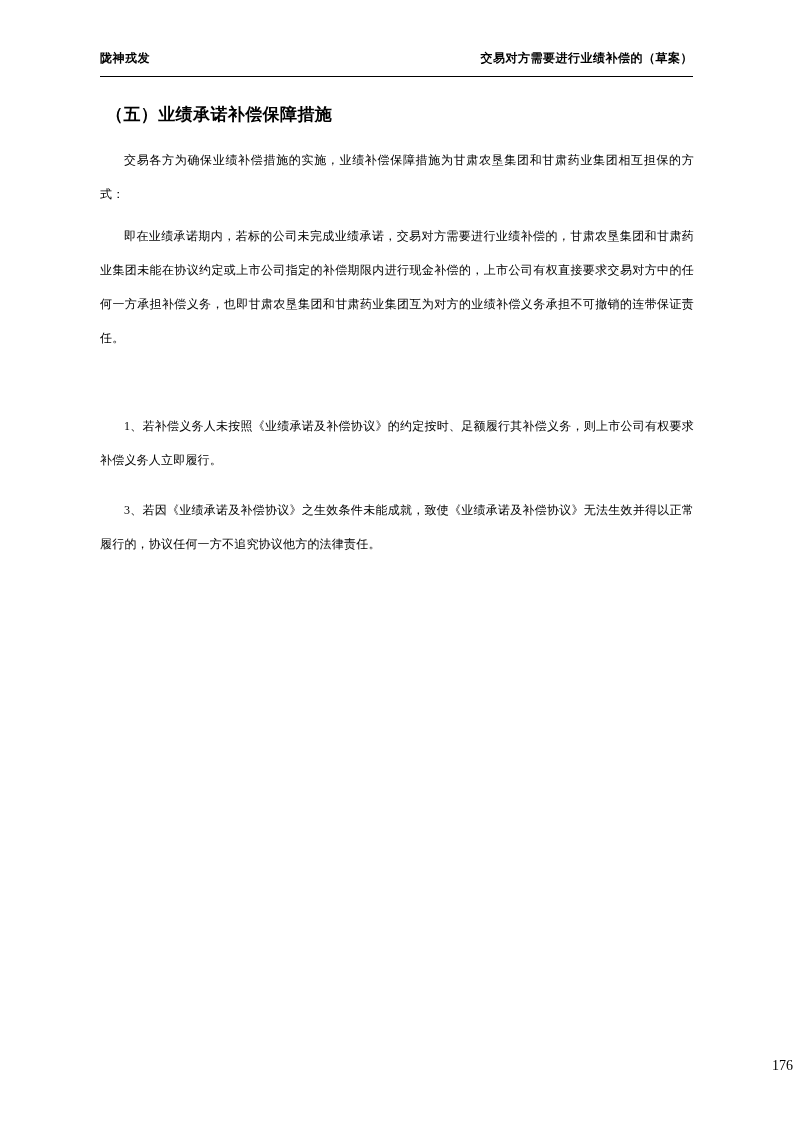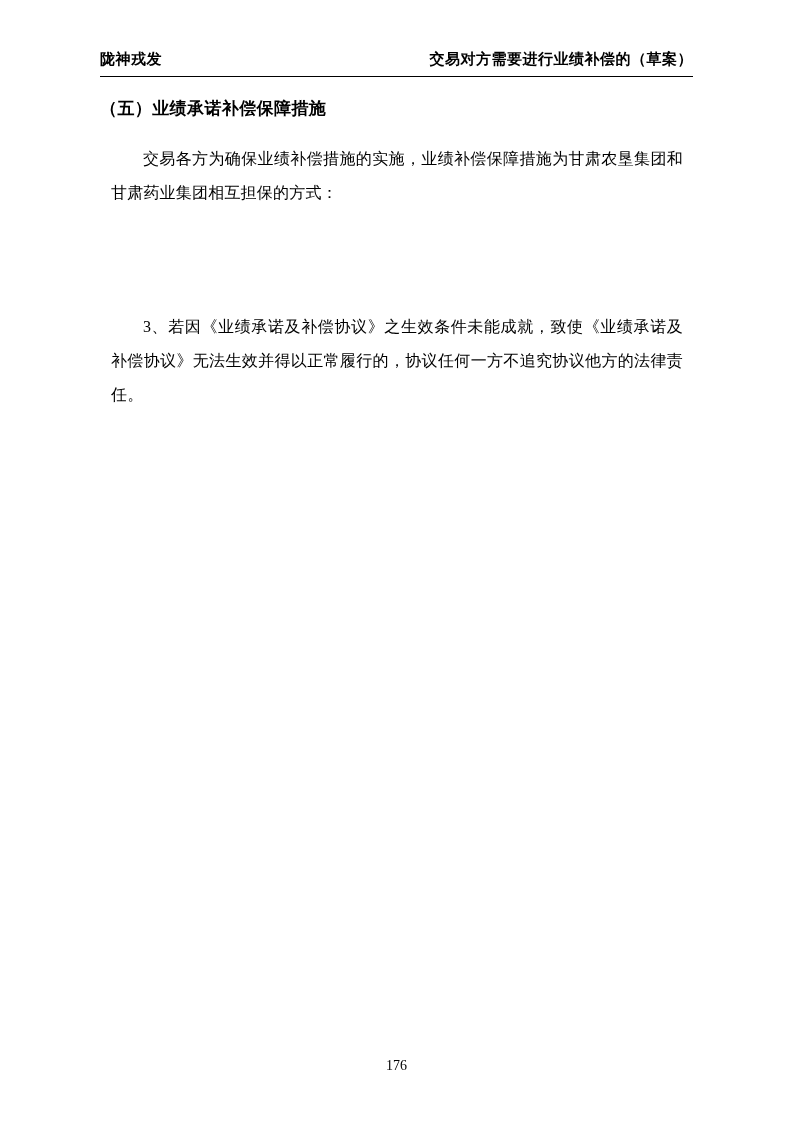--- a/index.html
+++ b/index.html
@@ -18,92 +18,94 @@
     overflow: hidden;
   }
   .header {
     position: absolute;
     top: 50px;
     left: 100px;
     right: 100px;
     display: flex;
     justify-content: space-between;
     align-items: flex-start;
-    font-size: 15px;
+    font-size: 12px;
     font-weight: bold;
     letter-spacing: 0.5px;
   }
   .header-rule {
     position: absolute;
     top: 76px;
     left: 100px;
     right: 100px;
     border-bottom: 1px solid #000;
   }
   .content {
     position: absolute;
     top: 95px;
     left: 100px;
     right: 99px;
     bottom: 90px;
   }
   h2.section {
     font-size: 17px;
     font-weight: bold;
-    margin: 0;
+    margin: 6px;
     padding: 0;
     letter-spacing: 0.4px;
     line-height: 1.6;
   }
   .sp-before-h { height: 14px; }
   .sp-after-h { height: 9px; }
   p.para {
-    font-size: 16px;
+    font-size: 12px;
     line-height: 34px;
-    margin: 11px;
+    margin: 0;
     padding: 0;
     text-indent: 2em;
     text-align: justify;
     text-justify: inter-ideograph;
     letter-spacing: 0.2px;
   }
   .gap { height: 8px; }
   .footer {
     position: absolute;
     bottom: 48px;
     left: 0;
     right: 0;
-    text-align: center;
+    text-align: right;
     font-size: 14px;
   }
 </style>
 </head>
 <body>
 
 <div class="page">
 
   <div class="header">
     <span>陇神戎发</span>
     <span>交易对方需要进行业绩补偿的（草案）</span>
   </div>
   <div class="header-rule"></div>
 
   <div class="content">
 
     <h2 class="section">（五）业绩承诺补偿保障措施</h2>
     <div class="sp-after-h"></div>
     <p class="para">交易各方为确保业绩补偿措施的实施，业绩补偿保障措施为甘肃农垦集团和甘肃药业集团相互担保的方式：</p>
     <div class="gap"></div>
+    <p class="para">即在业绩承诺期内，若标的公司未完成业绩承诺，交易对方需要进行业绩补偿的，甘肃农垦集团和甘肃药业集团未能在协议约定或上市公司指定的补偿期限内进行现金补偿的，上市公司有权直接要求交易对方中的任何一方承担补偿义务，也即甘肃农垦集团和甘肃药业集团互为对方的业绩补偿义务承担不可撤销的连带保证责任。</p>
 
     <div class="sp-before-h"></div>
     <div class="sp-after-h"></div>
     <div class="gap"></div>
 
     <div class="sp-before-h"></div>
     <div class="sp-after-h"></div>
+    <p class="para">1、若补偿义务人未按照《业绩承诺及补偿协议》的约定按时、足额履行其补偿义务，则上市公司有权要求补偿义务人立即履行。</p>
     <div class="gap"></div>
     <div class="gap"></div>
     <p class="para">3、若因《业绩承诺及补偿协议》之生效条件未能成就，致使《业绩承诺及补偿协议》无法生效并得以正常履行的，协议任何一方不追究协议他方的法律责任。</p>
     <div class="gap"></div>
 
   </div>
 
   <div class="footer">176</div>
 
 </div>

